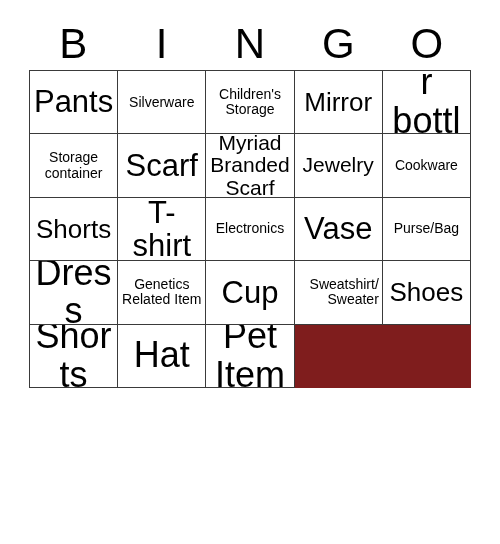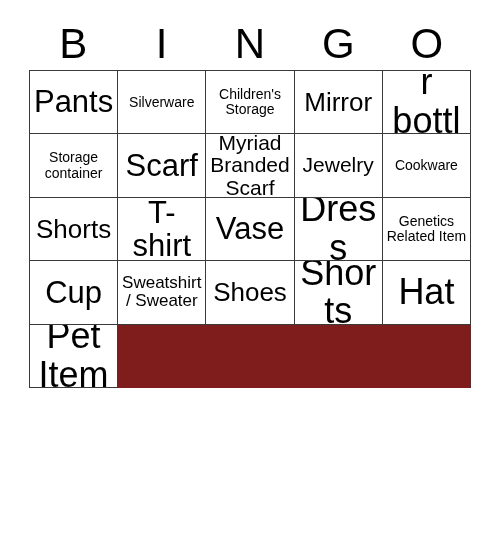--- a/index.html
+++ b/index.html
@@ -81,21 +81,21 @@
     hyphens: none;
   }
 
   
   .fs-xxl { font-size: 31px; }
   .fs-xl  { font-size: 36px; }
   .fs-l   { font-size: 26px; }
   .fs-m   { font-size: 21px; }
   .fs-s   { font-size: 14px; }
   .fs-xs  { font-size: 14px; }
-  .fs-xxs { font-size: 17px; }
+  .fs-xxs { font-size: 14px; text-align: right; }
 </style>
 </head>
 <body>
 
 <div id="bingo-card">
 
   <div class="bingo-header">
     <div class="header-letter">B</div>
     <div class="header-letter">I</div>
     <div class="header-letter">N</div>
@@ -137,23 +137,29 @@
         <span class="cell-text fs-xs">Cookware</span>
       </div>
 
     <div class="bingo-cell">
         <span class="cell-text fs-l">Shorts</span>
       </div>
     <div class="bingo-cell">
         <span class="cell-text fs-xxl">T-shirt</span>
       </div>
     <div class="bingo-cell">
+        <span class="cell-text fs-xs">Electronics</span>
+      </div>
+    <div class="bingo-cell">
         <span class="cell-text fs-xxl">Vase</span>
       </div>
 
+    <div class="bingo-cell">
+        <span class="cell-text fs-xs">Purse/Bag</span>
+      </div>
     <div class="bingo-cell">
         <span class="cell-text fs-xl">Dress</span>
       </div>
     <div class="bingo-cell">
         <span class="cell-text fs-s">Genetics Related Item</span>
       </div>
     <div class="bingo-cell">
         <span class="cell-text fs-xxl">Cup</span>
       </div>
 

